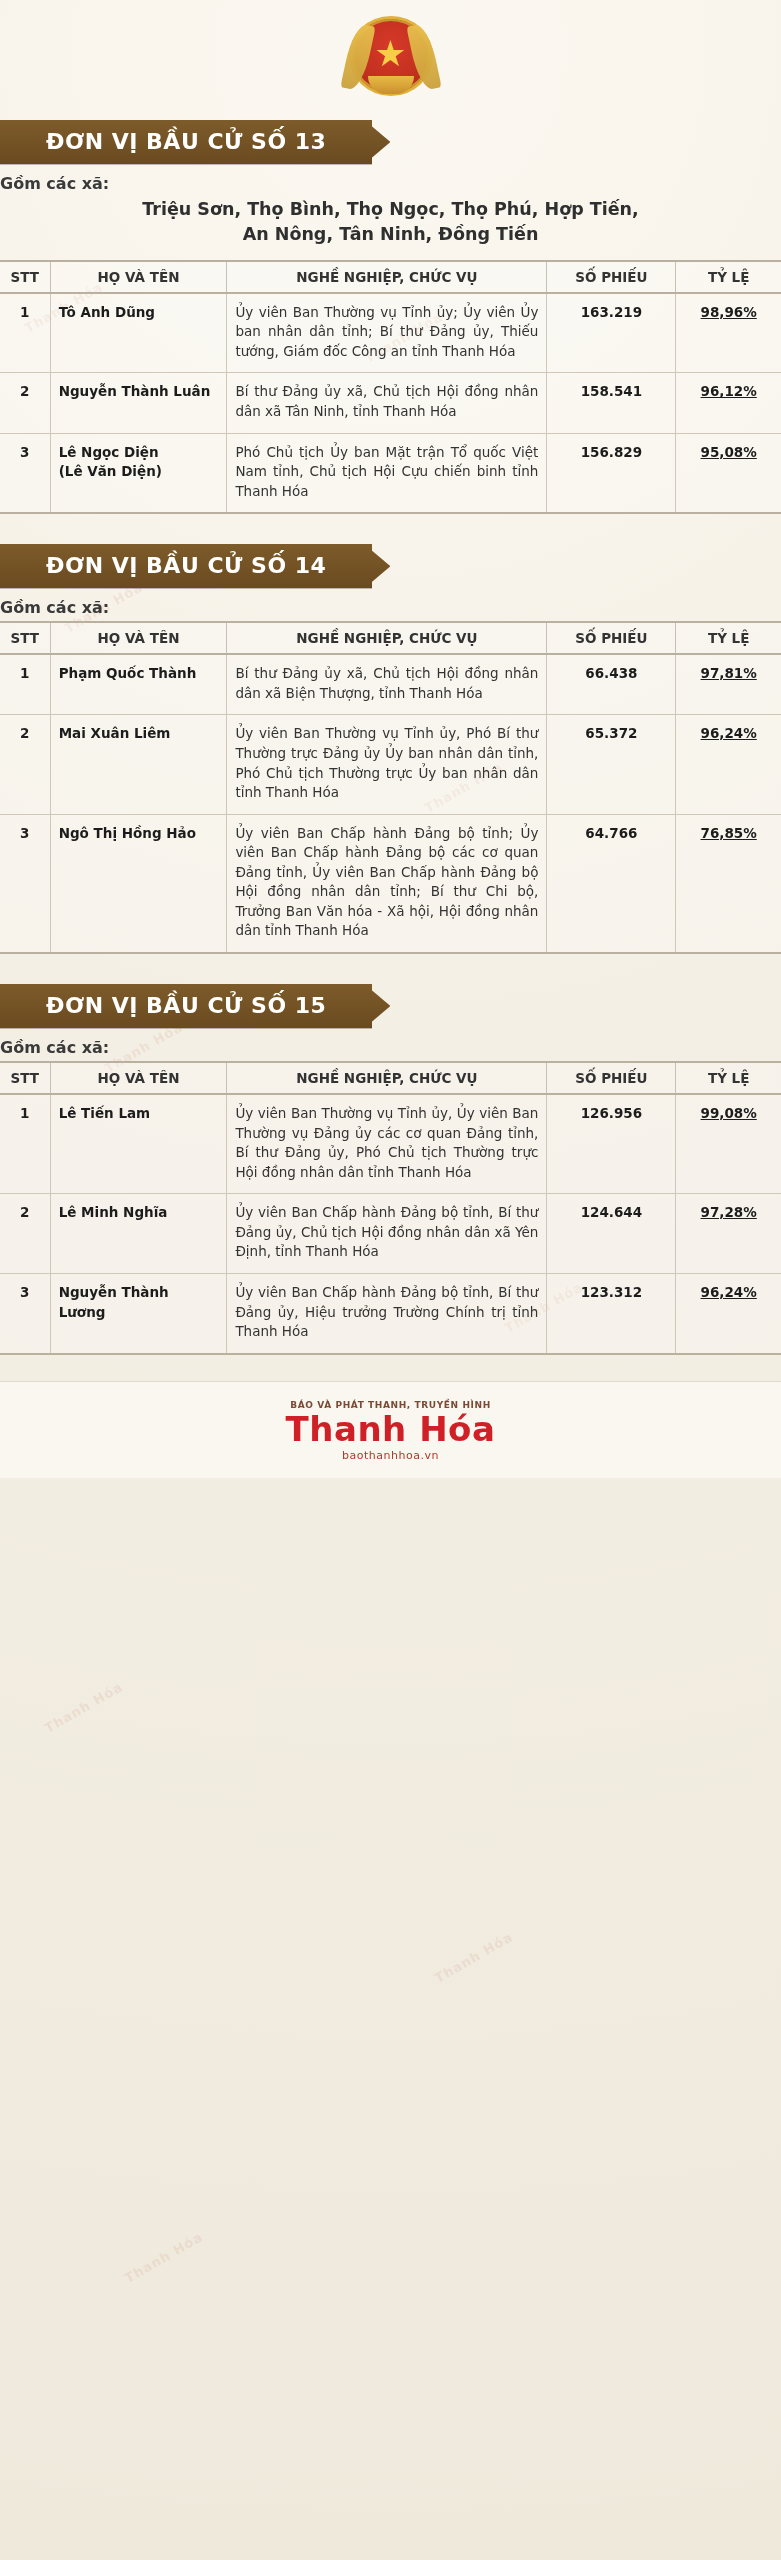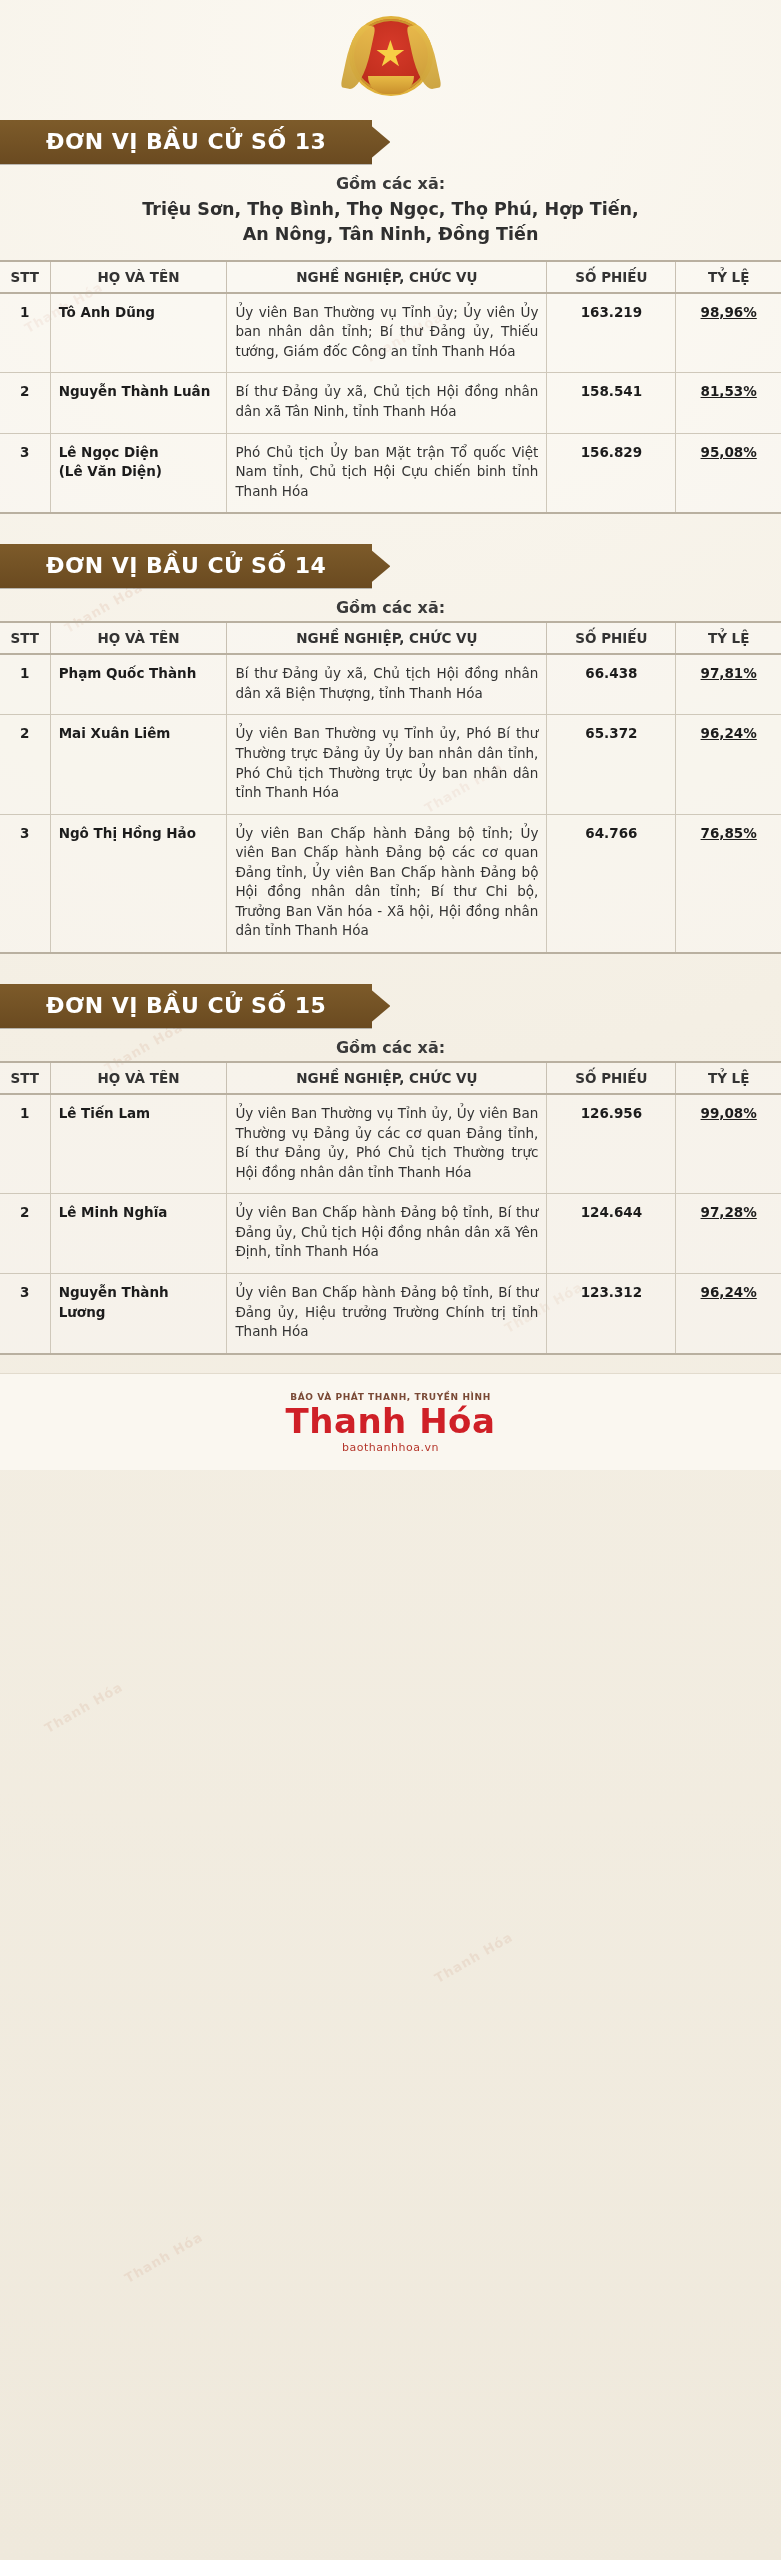--- a/index.html
+++ b/index.html
@@ -87,21 +87,20 @@
   }
   .banner::before, .banner::after{
     content:"";
     position:absolute; top:0; bottom:0; width:26px;
     background: linear-gradient(#7d5b2a,#6a4a20);
   }
   .banner::before{ left:-18px; clip-path: polygon(100% 0, 100% 100%, 0 50%); }
   .banner::after { right:-18px; clip-path: polygon(0 0, 0 100%, 100% 50%); }
 
   .sub-label {
-    text-align:center;
     font-weight:800;
     font-size: 16px;
     color:#3a3a3a;
     margin-bottom: 4px;
   }
   .sub-list {
     text-align:center;
     font-weight:800;
     font-size: 17.5px;
     color:#2f2f2f;
@@ -151,21 +150,21 @@
   tr.last td { border-bottom: 2px solid #b9b0a0; }
 
   .section-gap { height: 26px; }
 
   
   .footer {
     text-align:center;
     padding: 18px 0 16px 0;
     background: #faf7f0;
     border-top: 1px solid #e2dbcd;
-    margin-top: 18px;
+    margin-top: 26px;
   }
   .footer .kicker {
     font-size: 9px;
     font-weight:700;
     letter-spacing: .6px;
     color:#7a4a36;
     margin-bottom: 2px;
   }
   .footer .logo {
     font-size: 34px;
@@ -237,21 +236,21 @@
           <td class="name" style="white-space:pre-line;">Tô Anh Dũng</td>
           <td class="job">Ủy viên Ban Thường vụ Tỉnh ủy; Ủy viên Ủy ban nhân dân tỉnh; Bí thư Đảng ủy, Thiếu tướng, Giám đốc Công an tỉnh Thanh Hóa</td>
           <td class="num">163.219</td>
           <td class="pct">98,96%</td>
         </tr>
         <tr>
           <td class="stt">2</td>
           <td class="name" style="white-space:pre-line;">Nguyễn Thành Luân</td>
           <td class="job">Bí thư Đảng ủy xã, Chủ tịch Hội đồng nhân dân xã Tân Ninh, tỉnh Thanh Hóa</td>
           <td class="num">158.541</td>
-          <td class="pct">81,53%</td>
+          <td class="pct">96,12%</td>
         </tr>
         <tr class="last">
           <td class="stt">3</td>
           <td class="name" style="white-space:pre-line;">Lê Ngọc Diện
 (Lê Văn Diện)</td>
           <td class="job">Phó Chủ tịch Ủy ban Mặt trận Tổ quốc Việt Nam tỉnh, Chủ tịch Hội Cựu chiến binh tỉnh Thanh Hóa</td>
           <td class="num">156.829</td>
           <td class="pct">95,08%</td>
         </tr>
       </tbody>

